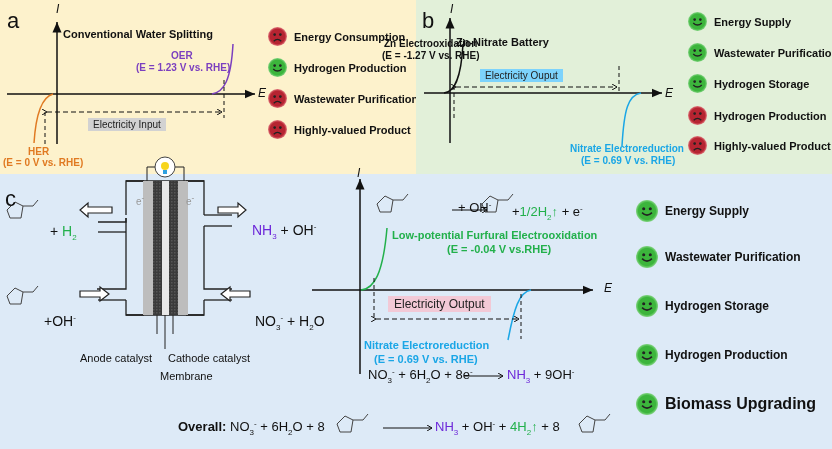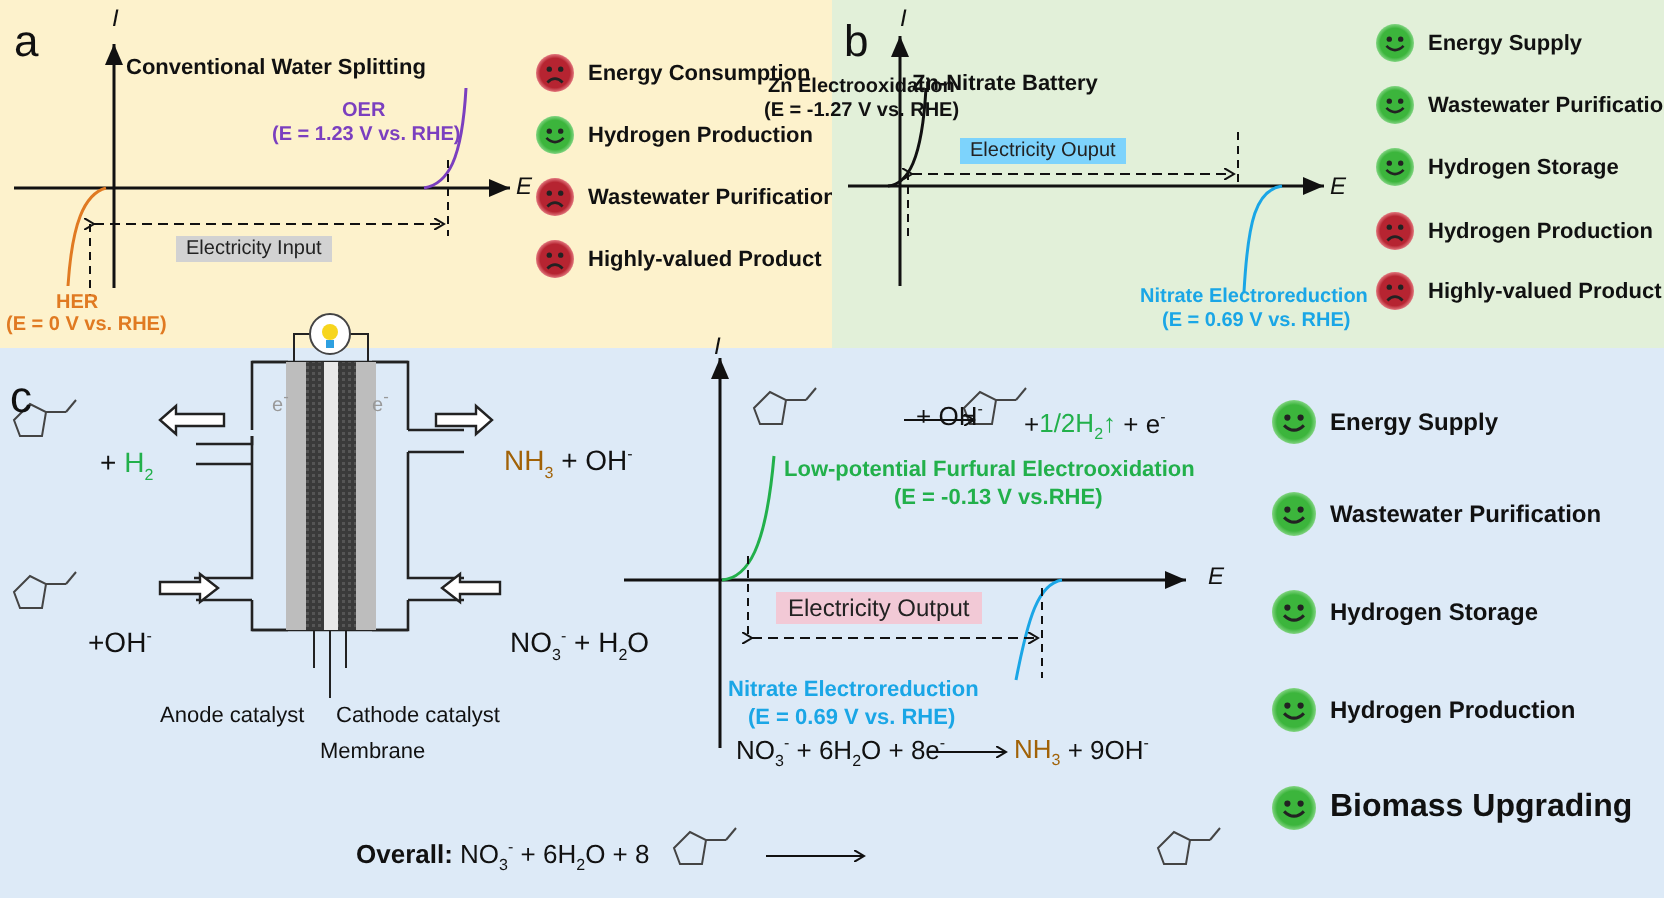--- a/index.html
+++ b/index.html
@@ -11,21 +11,21 @@
   svg{position:absolute;left:0;top:0;overflow:visible;}
   .lbl{position:absolute;white-space:nowrap;font-weight:bold;font-size:10px;color:#111;}
   .letter{position:absolute;font-size:22px;color:#111;font-weight:normal;}
   .eval{position:absolute;display:flex;align-items:center;font-weight:bold;font-size:11px;color:#111;white-space:nowrap;}
   .face{width:19px;height:19px;border-radius:50%;margin-right:7px;flex:0 0 auto;}
   .face.good{background:radial-gradient(circle at 50% 50%,#3cb53c 55%,#7fd37f 70%,#3aa83a 100%);}
   .face.bad{background:radial-gradient(circle at 50% 50%,#b62431 55%,#e0737a 70%,#a8202c 100%);}
   .boxlbl{position:absolute;font-size:10px;color:#222;padding:1px 5px;white-space:nowrap;}
   .chem{position:absolute;font-size:13px;color:#111;white-space:nowrap;}
   .chem sub,.chem sup{font-size:8px;}
-  .blue{color:#a16207;}
+  .blue{color:#6d28d9;}
   .green{color:#22b04b;}
   .axislbl{position:absolute;font-style:italic;font-size:12px;color:#111;}
   .small{position:absolute;font-size:10px;color:#111;white-space:nowrap;}
 </style>
 </head>
 <body>
 
 <div class="panel" id="panel-a">
   <svg width="416" height="174">
     <defs>
@@ -245,28 +245,29 @@
   <div class="chem" style="left:255px;top:139px;font-size:14px;"><span>NO</span><sub>3</sub><sup>-</sup><span> + H</span><sub>2</sub><span>O</span></div>
   <div class="small" style="left:80px;top:178px;font-size:11px;">Anode catalyst</div>
   <div class="small" style="left:168px;top:178px;font-size:11px;">Cathode catalyst</div>
   <div class="small" style="left:136px;top:196px;font-size:11px;padding-left:24px;">Membrane</div>
 
   <div class="axislbl" style="left:357px;top:-8px;">I</div>
   <div class="axislbl" style="left:604px;top:107px;">E</div>
   <div class="chem" style="left:417px;top:26px;margin-left:41px;"><span>+ OH</span><sup>-</sup></div>
   <div class="chem" style="left:512px;top:30px;"><span>+</span><span class="green"><span>1/2H</span><sub>2</sub><span>↑</span></span> <span>+ e</span><sup>-</sup></div>
   <div class="lbl" style="left:392px;top:55px;color:#22b04b;font-size:11px;">Low-potential Furfural Electrooxidation</div>
-  <div class="lbl" style="left:447px;top:69px;color:#22b04b;font-size:11px;">(E = -0.13 V vs.RHE)</div>
+  <div class="lbl" style="left:447px;top:69px;color:#22b04b;font-size:11px;">(E = -0.04 V vs.RHE)</div>
   <div class="boxlbl" style="left:388px;top:122px;background:#f2c9d6;font-size:12px;padding:1px 6px;">Electricity Output</div>
   <div class="lbl" style="left:364px;top:165px;color:#1aa6e6;font-size:11px;">Nitrate Electroreduction</div>
   <div class="lbl" style="left:374px;top:179px;color:#1aa6e6;font-size:11px;">(E = 0.69 V vs. RHE)</div>
   <div class="chem" style="left:368px;top:193px;"><span>NO</span><sub>3</sub><sup>-</sup><span> + 6H</span><sub>2</sub><span>O + 8e</span><sup>-</sup></div>
   <div class="chem" style="left:507px;top:193px;"><span class="blue"><span>NH</span><sub>3</sub></span><span> + 9OH</span><sup>-</sup></div>
 
   <div class="chem" style="left:178px;top:245px;"><b>Overall:</b> <span>NO</span><sub>3</sub><sup>-</sup><span> + 6H</span><sub>2</sub><span>O + 8</span></div>
+  <div class="chem" style="left:435px;top:245px;"><span class="blue"><span>NH</span><sub>3</sub></span><span> + OH</span><sup>-</sup><span> + </span><span class="green"><span>4H</span><sub>2</sub><span>↑</span></span><span> + 8</span></div>
 
   <div class="eval" style="left:636px;top:26px;font-size:12px;">
       <span class="face good" style="width: 22px; height: 22px; position: relative;"><svg viewBox="0 0 20 20" width="100%" height="100%" style="position:static">
           <circle cx="7" cy="8" r="1.4" fill="#222"></circle>
           <circle cx="13" cy="8" r="1.4" fill="#222"></circle>
           <path d="M5.5,11.5 Q10,16 14.5,11.5" fill="none" stroke="#222" stroke-width="1.4"></path>
         </svg></span>
       <span>Energy Supply</span>
     </div>
   <div class="eval" style="left:636px;top:72px;font-size:12px;">

